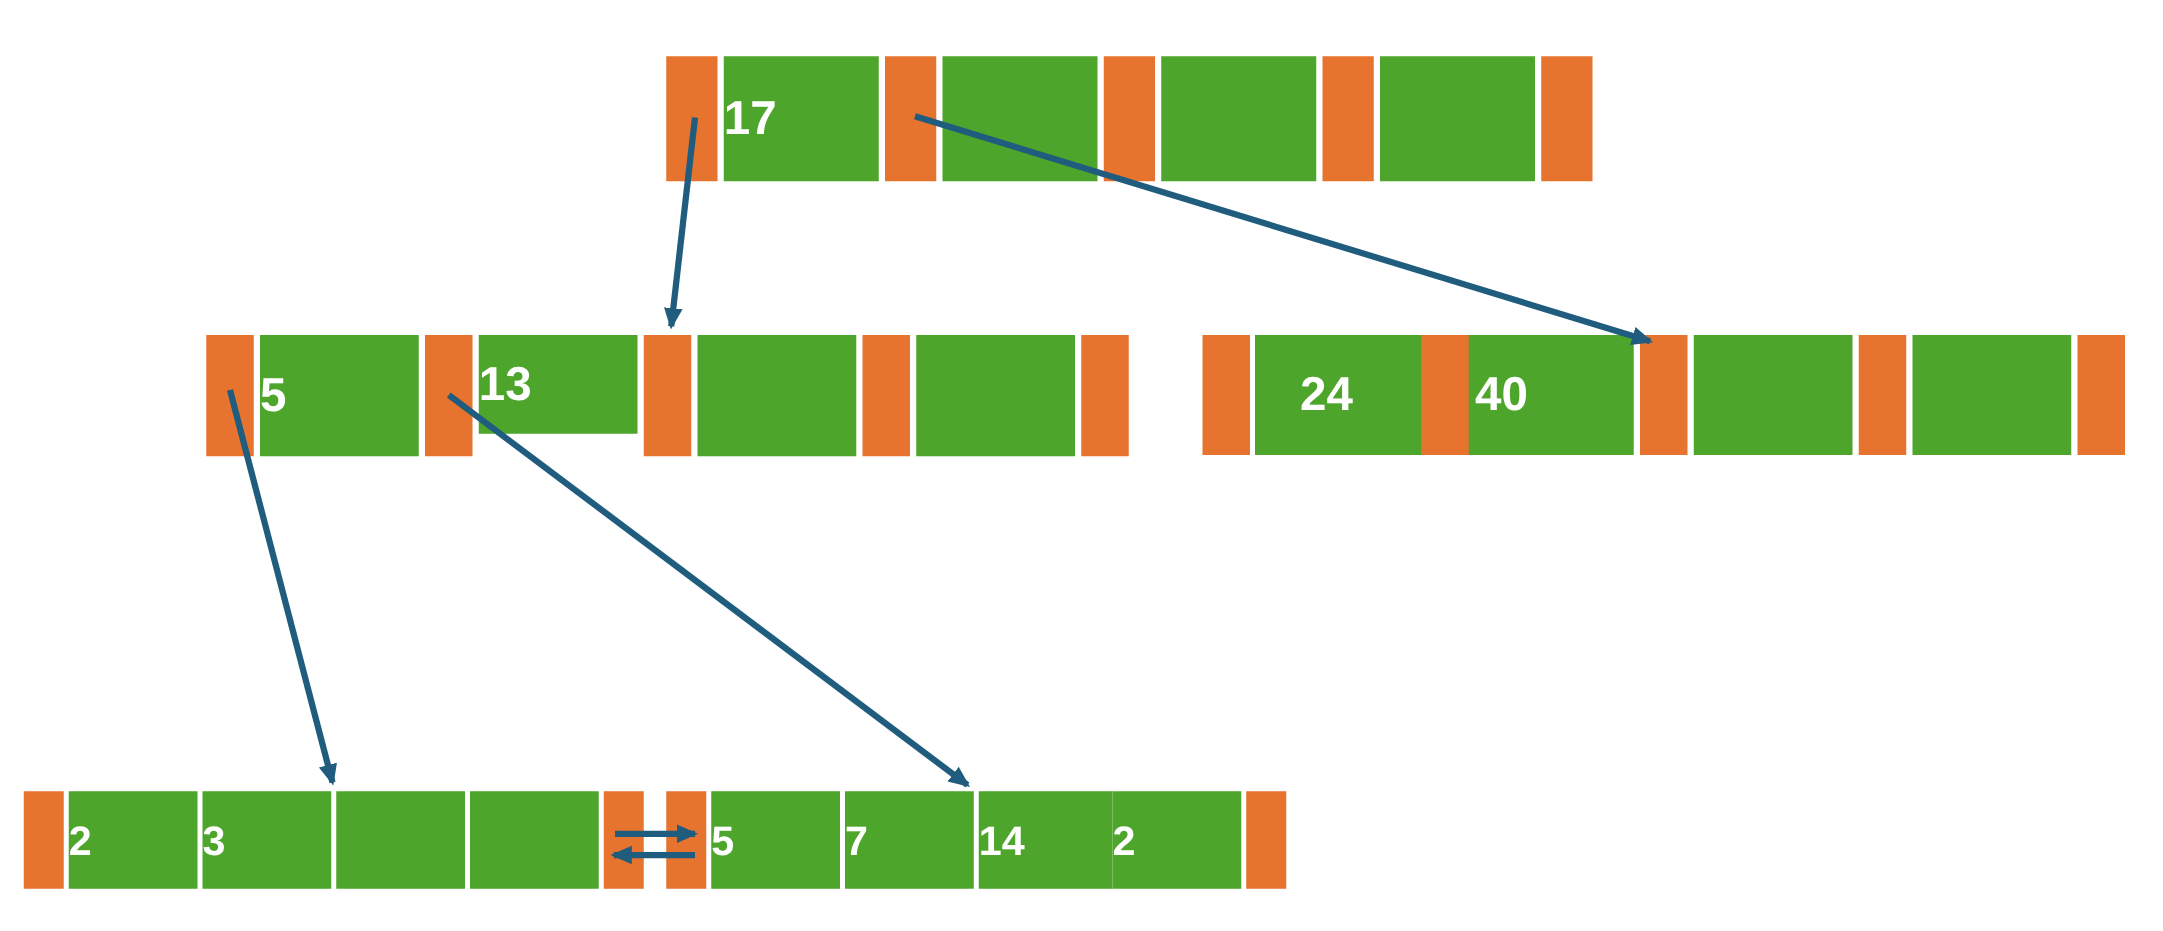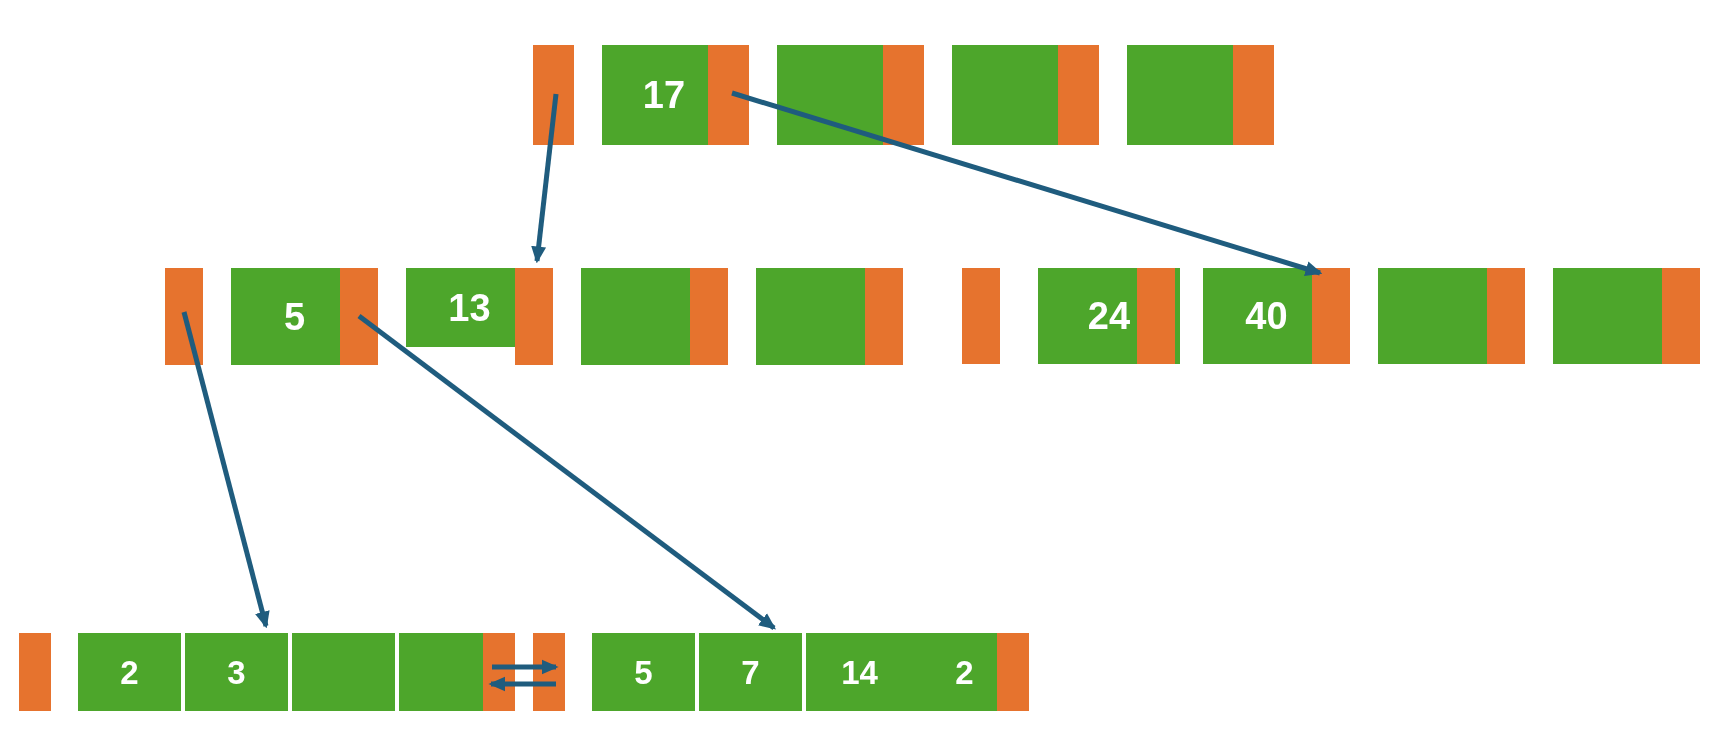--- a/index.html
+++ b/index.html
@@ -22,22 +22,21 @@
     position: absolute;
     top: 0;
   }
   .cell.ptr {
     background: var(--orange, #E6732E);
   }
   .cell.key {
     background: var(--green, #4DA62B);
     display: flex;
     align-items: center;
-    justify-content: center;
-    margin-left: 23px;
+    justify-content: flex-start;
   }
   .cell.key span {
     color: #ffffff;
     font-weight: bold;
     font-size: 38px;
     line-height: 1;
     user-select: none;
   }
   .btree-node.leaf .cell.key span {
     font-size: 33px;
@@ -77,21 +76,21 @@
         <span>13</span>
       </div>
       <div class="cell ptr" style="left: 350px; width: 38px; height: 97px;"></div>
       <div class="cell key" style="left: 393px; width: 127px; height: 97px;"></div>
       <div class="cell ptr" style="left: 525px; width: 38px; height: 97px;"></div>
       <div class="cell key" style="left: 568px; width: 127px; height: 97px;"></div>
       <div class="cell ptr" style="left: 700px; width: 38px; height: 97px;"></div>
     </div>
     <div class="btree-node internal" style="left: 962px; top: 268px; height: 96px;">
       <div class="cell ptr" style="left: 0px; width: 38px; height: 96px;"></div>
-      <div class="cell key" style="left: 53px; width: 142px; height: 96px;">
+      <div class="cell key" style="left: 42px; width: 142px; height: 96px; padding-left: 36px;">
         <span>24</span>
       </div>
       <div class="cell ptr" style="left: 175px; width: 38px; height: 96px;"></div>
       <div class="cell key" style="left: 218px; width: 127px; height: 96px;">
         <span>40</span>
       </div>
       <div class="cell ptr" style="left: 350px; width: 38px; height: 96px;"></div>
       <div class="cell key" style="left: 393px; width: 127px; height: 96px;"></div>
       <div class="cell ptr" style="left: 525px; width: 38px; height: 96px;"></div>
       <div class="cell key" style="left: 568px; width: 127px; height: 96px;"></div>

